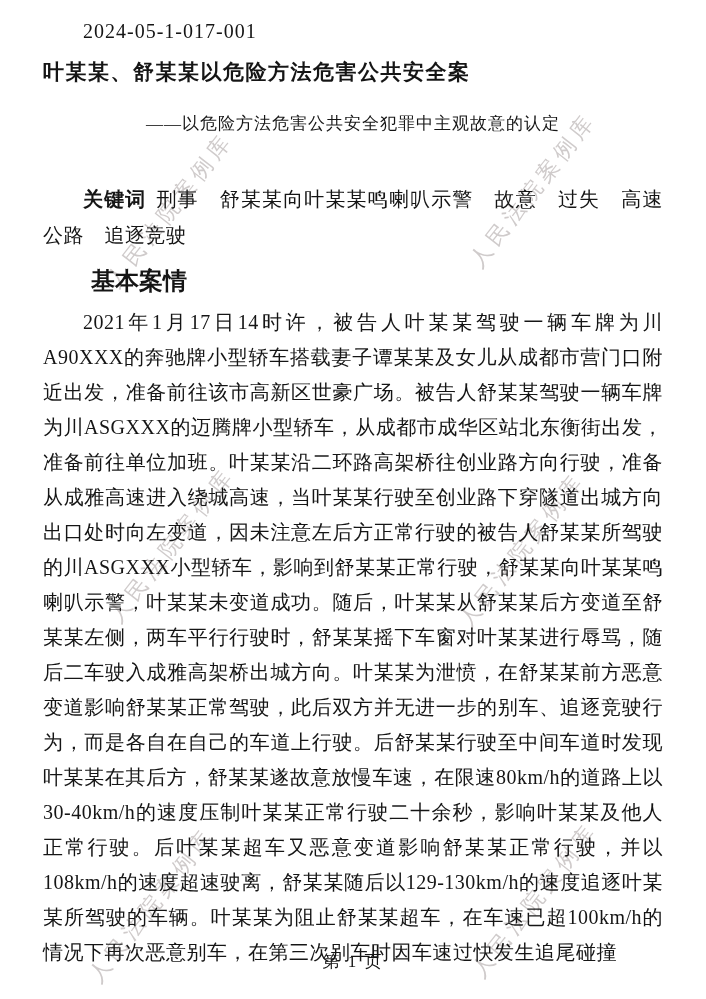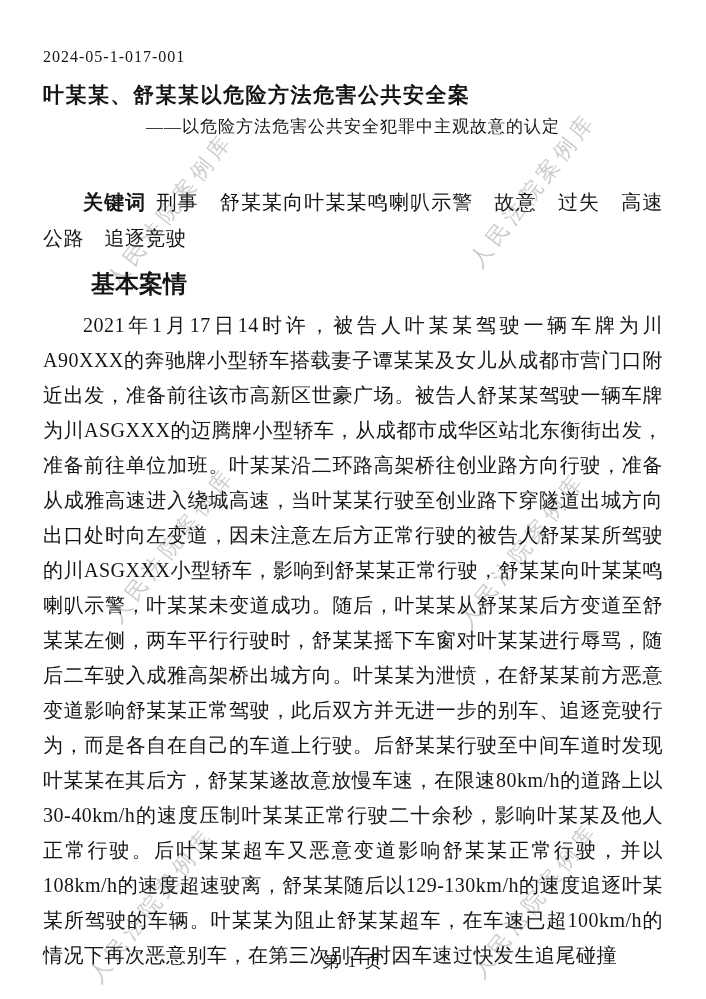--- a/index.html
+++ b/index.html
@@ -40,32 +40,33 @@
   .wm5 { left: 152px; top: 905px; }
   .wm6 { left: 535px; top: 900px; }
 
   
   .content {
     position: relative;
     z-index: 2;
     padding: 0 43px;
   }
   .doc-number {
-    padding-top: 48px;
-    font-size: 16px;
+    padding-top: 20px;
+    font-size: 20px;
     letter-spacing: 1px;
+    margin-left: 40px;
   }
   .case-title {
     margin-top: 15px;
     font-size: 21px;
     font-weight: bold;
     letter-spacing: 1.5px;
   }
   .case-subtitle {
-    margin-top: 6px;
+    margin-top: 26px;
     text-align: center;
     font-size: 17px;
     letter-spacing: 1px;
   }
   .keywords {
     margin-top: 46px;
     font-size: 20px;
     line-height: 36px;
     text-indent: 2em;
     text-align: justify;

